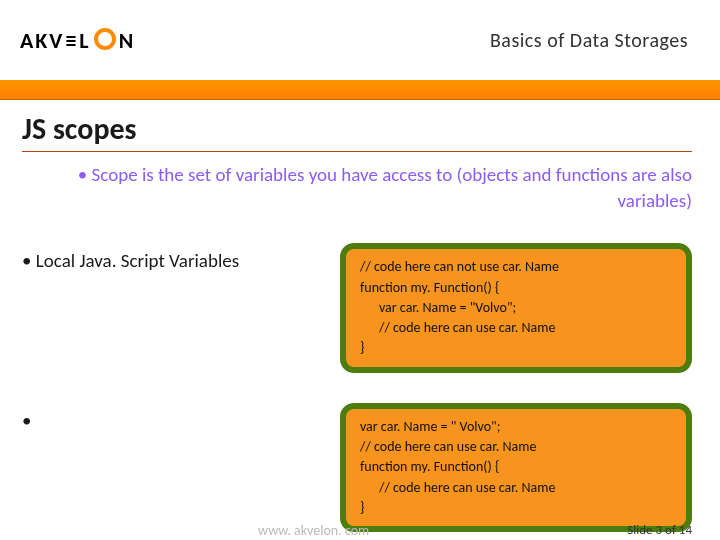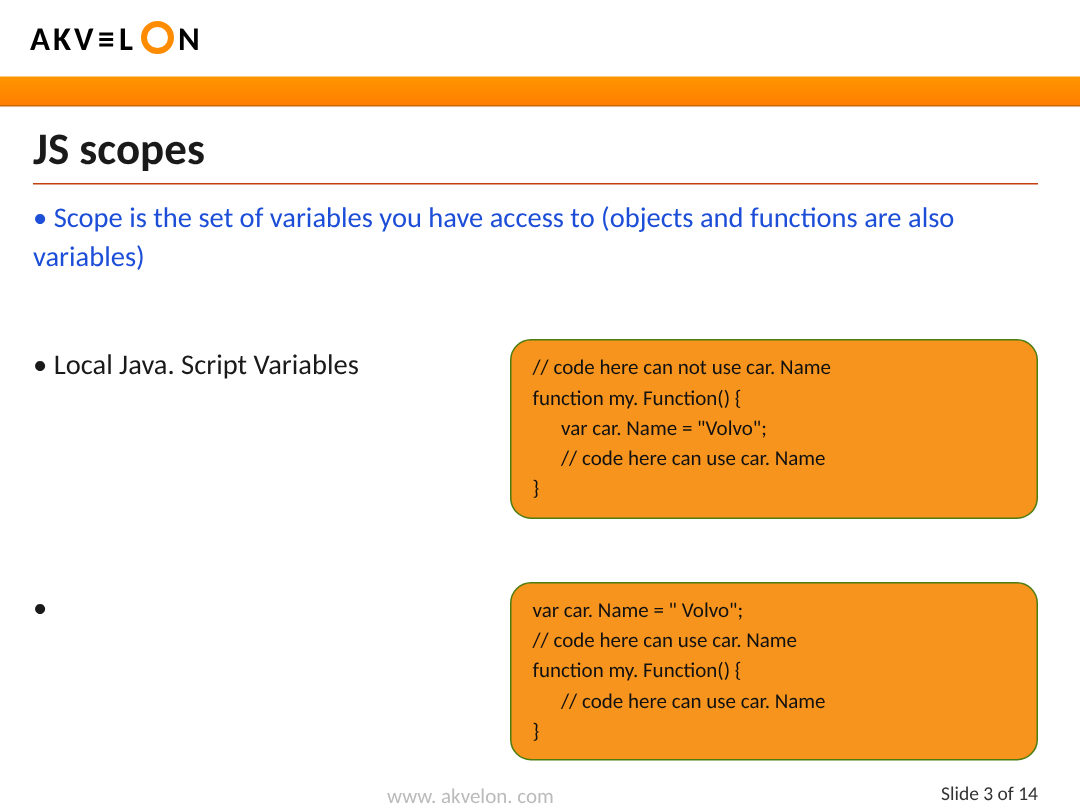--- a/index.html
+++ b/index.html
@@ -5,21 +5,21 @@
     * { margin: 0; padding: 0; box-sizing: border-box; }
     body {
       width: 720px;
       height: 540px;
       font-family: 'Segoe UI', Calibri, Arial, sans-serif;
       background: #fff;
       overflow: hidden;
       position: relative;
     }
     .header {
-      height: 51px;
+      height: 80px;
       background: #fff;
       display: flex;
       align-items: center;
       justify-content: space-between;
       padding: 0 32px 0 20px;
     }
     .logo {
       display: flex;
       align-items: center;
       font-weight: 700;
@@ -53,41 +53,42 @@
     .slide-title {
       font-size: 30px;
       font-weight: 700;
       color: #1a1a1a;
       margin-bottom: 2px;
       border-bottom: 1px solid #c2410c;
       padding-bottom: 4px;
     }
     .scope-desc {
       font-size: 19px;
-      color: #1d4ed8;
+      color: #8b5cf6;
       line-height: 1.35;
       margin-top: 10px;
+      text-align: right;
     }
     .bullet-row {
       display: flex;
       align-items: flex-start;
-      margin-top: 42px;
+      margin-top: 30px;
       gap: 18px;
     }
     .bullet-left {
       flex: 0 0 300px;
       font-size: 19px;
       color: #1a1a1a;
       padding-top: 6px;
     }
     .bullet-marker::before { content: "• "; }
     .code-box {
       flex: 1;
       background: #f7941e;
-      border: 1px solid #4d7c0f;
+      border: 6px solid #4d7c0f;
       border-radius: 14px;
       padding: 8px 14px;
       font-size: 14px;
       line-height: 1.45;
       color: #111;
       font-family: 'Segoe UI', Calibri, Arial, sans-serif;
     }
     .code-line { white-space: pre; }
     .footer {
       position: absolute;
@@ -115,20 +116,21 @@
 <body>
 
 <div class="header">
   <div class="logo">
     <span>AKV</span>
       <span style="margin:0 1px;">≡</span>
       <span>L</span>
       <span class="logo-ring"></span>
       <span>N</span>
   </div>
+  <div class="header-title">Basics of Data Storages</div>
 </div>
 
 <div class="orange-bar"></div>
 
 <div class="content">
   <h1 class="slide-title">JS scopes</h1>
 
   <div class="scope-desc">
     <span class="bullet-marker"></span><span>Scope is the set of variables you have access to (objects and functions are also variables)</span>
   </div>

